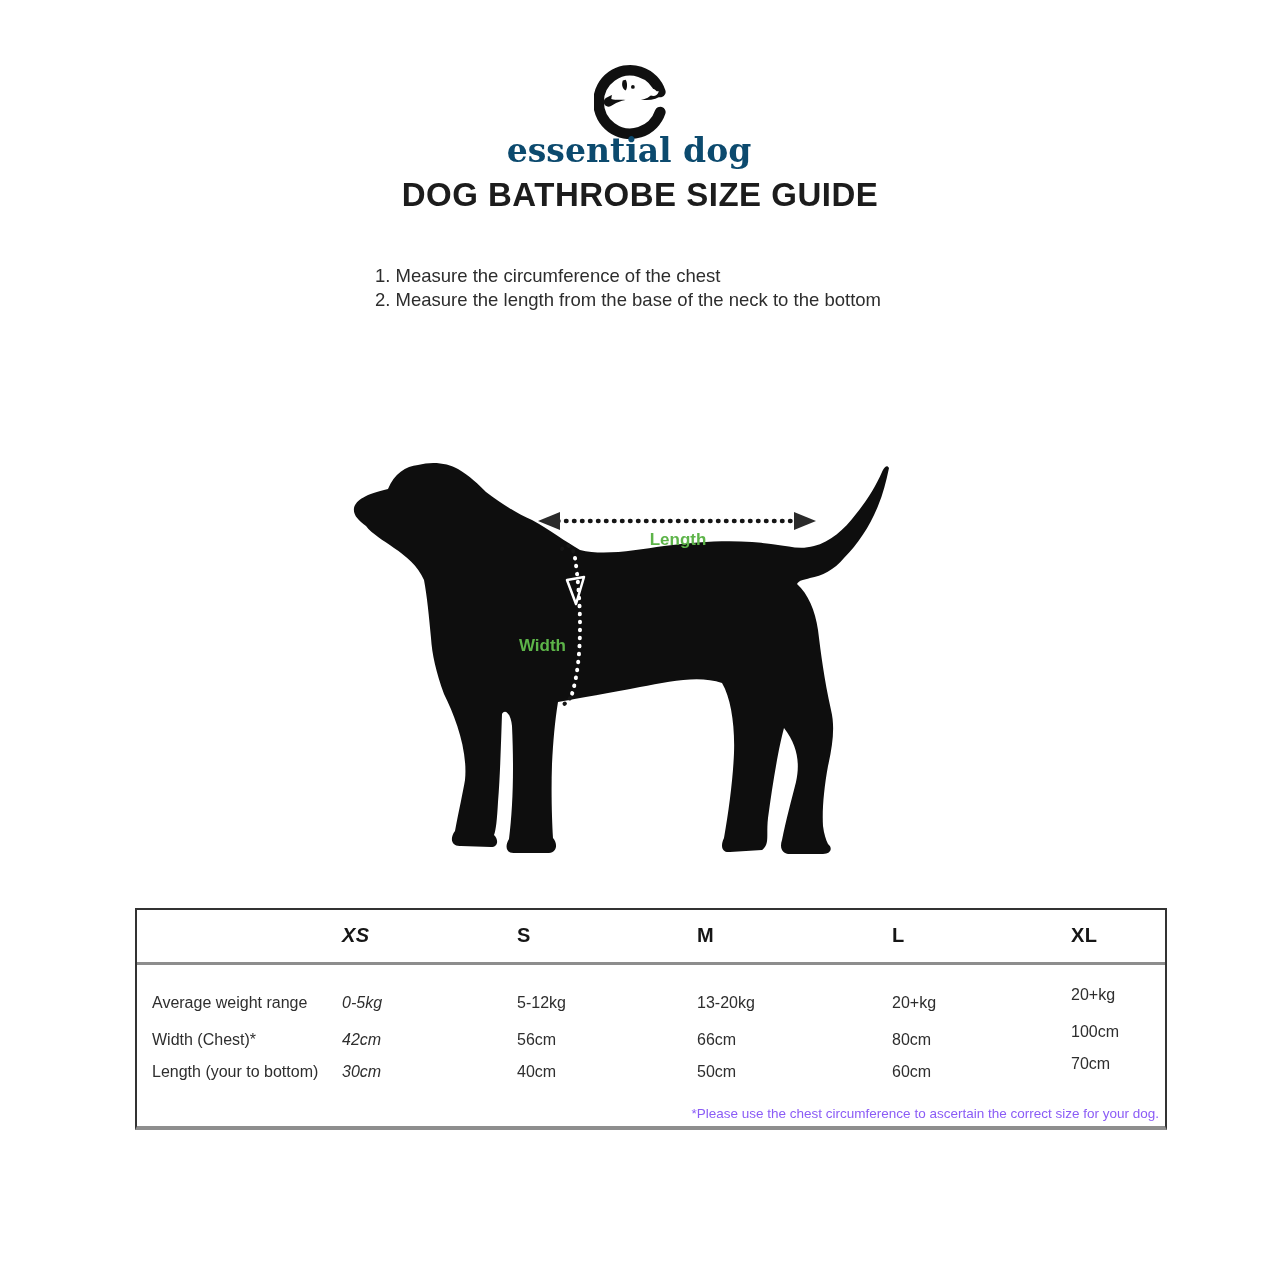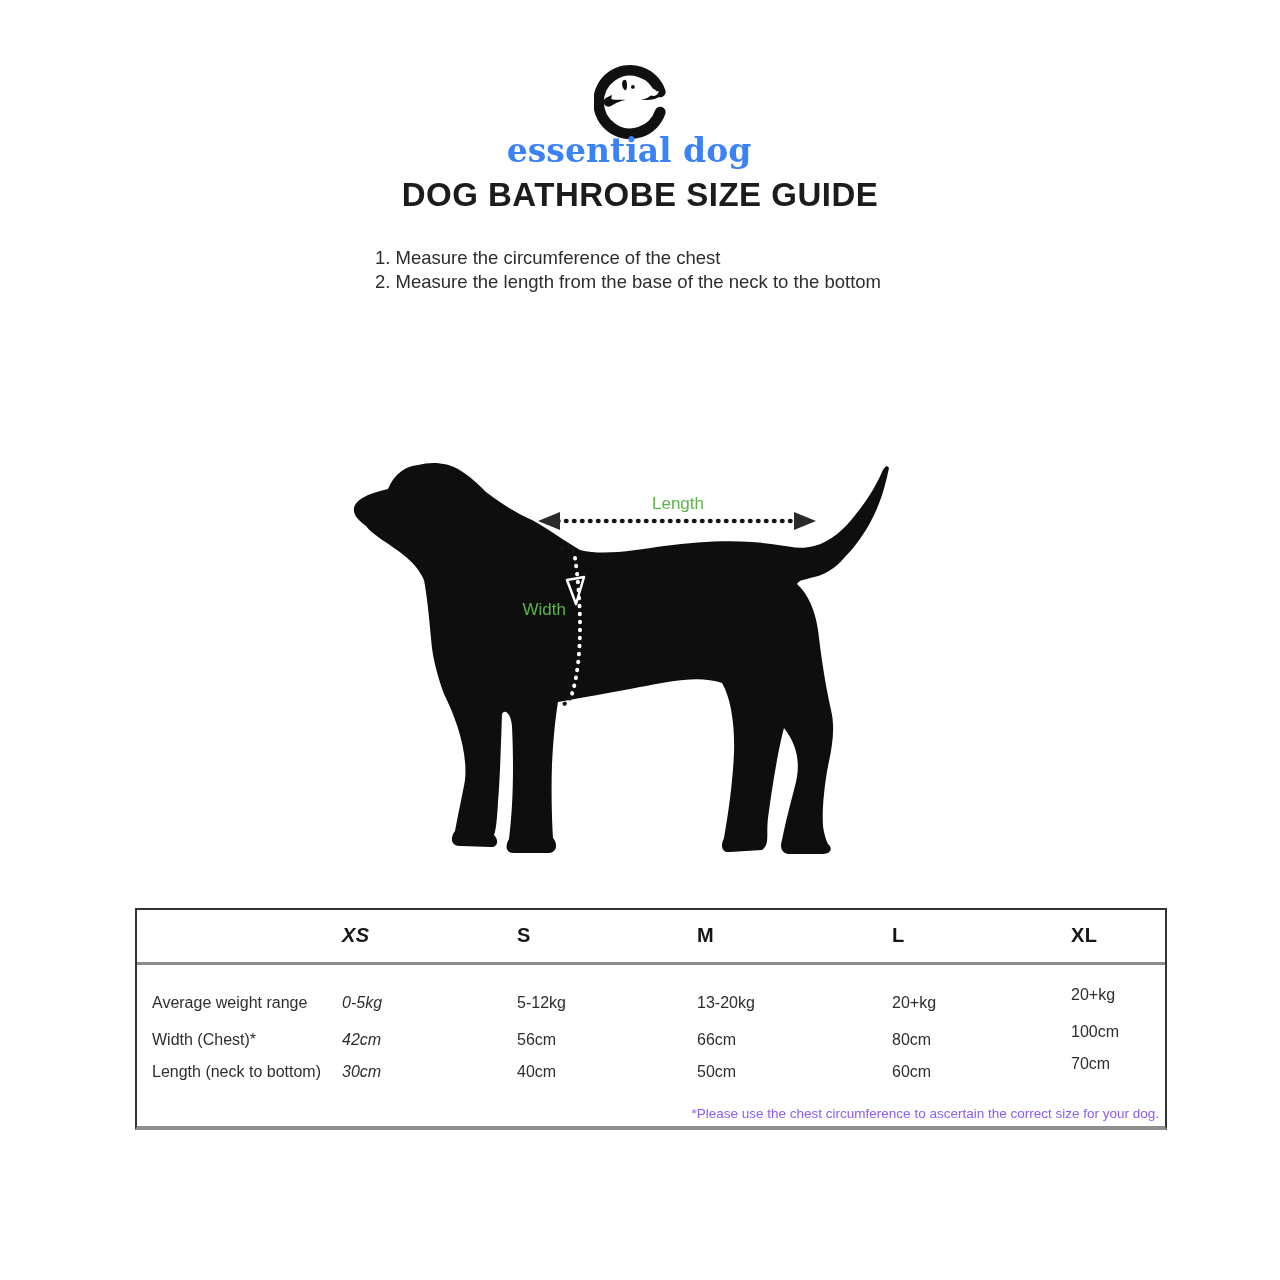--- a/index.html
+++ b/index.html
@@ -1,32 +1,32 @@
 <!DOCTYPE html>
 <html><head>
 <meta charset="utf-8">
 <style>
   html,body{margin:0;padding:0;background:#ffffff;}
   body{width:1280px;height:1280px;position:relative;font-family:"Liberation Sans",sans-serif;color:#222;overflow:hidden;}
 
   
   .logo-wrap{position:absolute;left:594px;top:64px;width:72px;height:76px;}
   .brand-name{position:absolute;left:429px;top:131px;width:400px;text-align:center;
-              font-family:"DejaVu Serif",serif;font-weight:bold;font-size:33px;color:#3b82f6;letter-spacing:0px;}
+              font-family:"DejaVu Serif",serif;font-weight:bold;font-size:33px;color:#0c4a6e;letter-spacing:0px;}
 
   
   .page-title{position:absolute;left:0;top:176px;width:1280px;text-align:center;
               font-size:33px;font-weight:700;color:#1c1c1c;letter-spacing:0.5px;}
-  .instructions{position:absolute;left:375px;top:246px;font-size:18.5px;line-height:23.5px;color:#2d2d2d;}
+  .instructions{position:absolute;left:375px;top:264px;font-size:18.5px;line-height:23.5px;color:#2d2d2d;}
   .instructions div{white-space:nowrap;}
 
   
   .diagram{position:absolute;left:352px;top:458px;width:550px;height:400px;}
   .diagram svg{position:absolute;left:0;top:0;}
-  .measure-label{position:absolute;font-size:17px;font-weight:normal;color:#5db449;}
+  .measure-label{position:absolute;font-size:17px;font-weight:bold;color:#5db449;margin-top:36px;}
   .label-length{left:276px;top:36px;width:100px;text-align:center;}
   .label-width{left:164px;top:142px;width:50px;text-align:right;}
 
   
   .size-table{position:absolute;left:135px;top:908px;width:1032px;height:222px;
               border:2px solid #333;border-bottom:4px solid #8e8e8e;box-sizing:border-box;}
   .header-divider{position:absolute;left:0;top:52px;width:100%;height:3px;background:#8d8d8d;}
   .size-table .cell{position:absolute;white-space:nowrap;}
   .col-head{top:14px;font-size:20px;font-weight:700;color:#161616;letter-spacing:0.5px;}
   .c1{left:205px;font-style:italic;} .c2{left:380px;} .c3{left:560px;} .c4{left:755px;} .c5{left:934px;}
@@ -155,21 +155,21 @@
   <div class="cell val r1 c4">20+kg</div>
   <div class="cell val r1 c5 raised">20+kg</div>
 
   <div class="cell row-label r2">Width (Chest)*</div>
   <div class="cell val r2 c1">42cm</div>
   <div class="cell val r2 c2">56cm</div>
   <div class="cell val r2 c3">66cm</div>
   <div class="cell val r2 c4">80cm</div>
   <div class="cell val r2 c5 raised">100cm</div>
 
-  <div class="cell row-label r3">Length (neck to bottom)</div>
+  <div class="cell row-label r3">Length (your to bottom)</div>
   <div class="cell val r3 c1">30cm</div>
   <div class="cell val r3 c2">40cm</div>
   <div class="cell val r3 c3">50cm</div>
   <div class="cell val r3 c4">60cm</div>
   <div class="cell val r3 c5 raised">70cm</div>
 
   <div class="footnote">*Please use the chest circumference to ascertain the correct size for your dog.</div>
 </div>
 
 </body></html>

